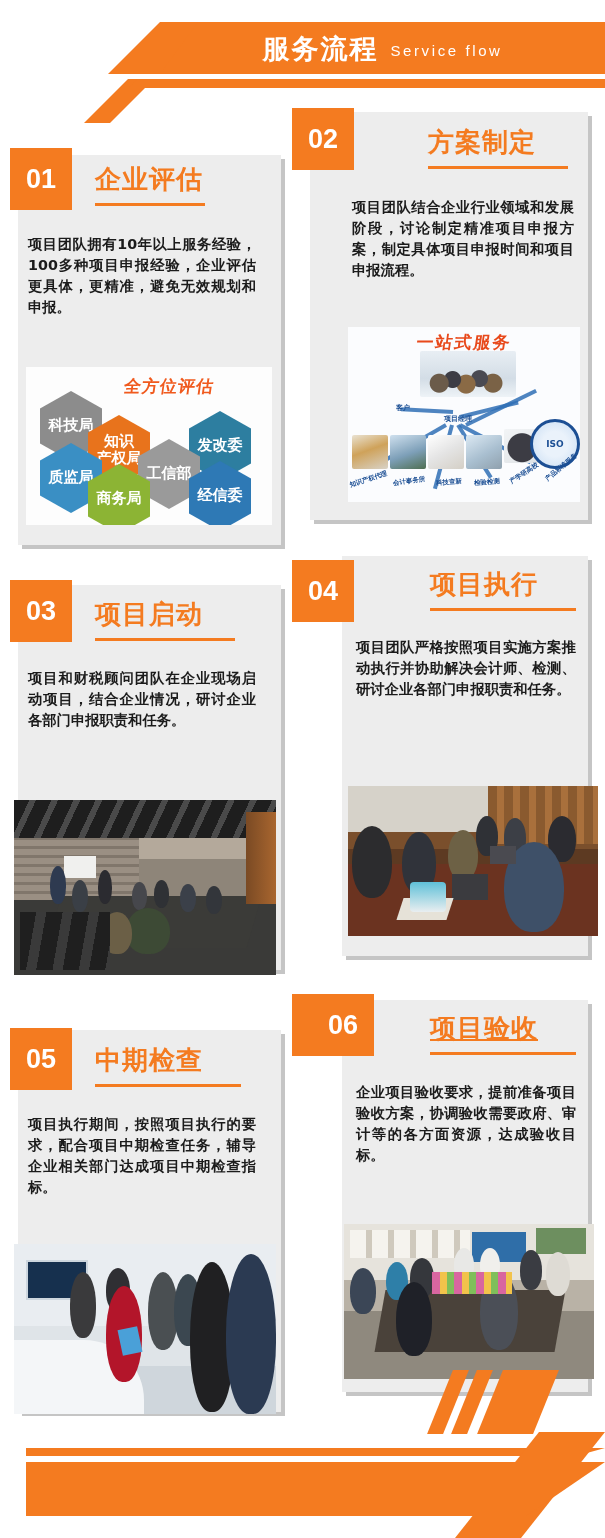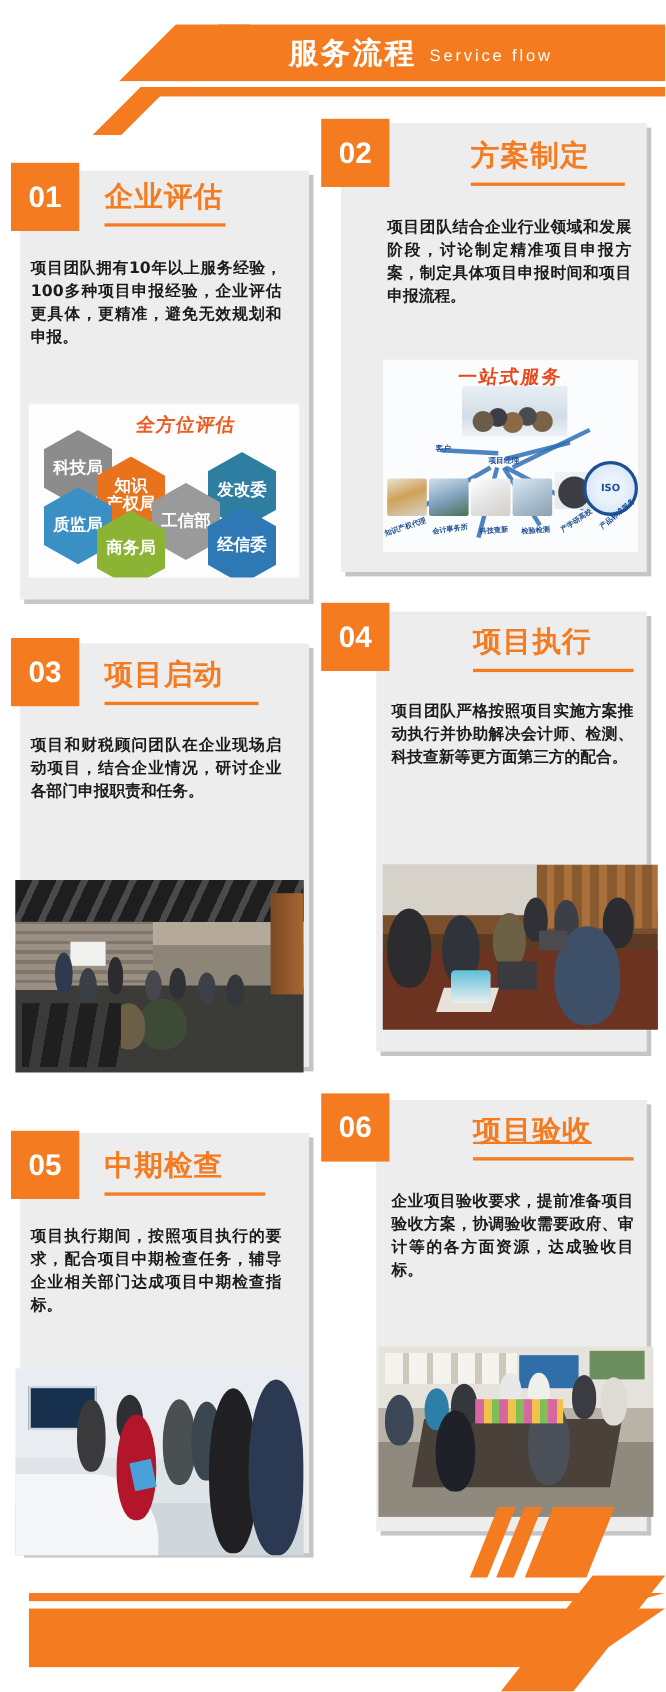--- a/index.html
+++ b/index.html
@@ -249,24 +249,24 @@
     <div class="person" style="left:166px;top:84px;width:16px;height:28px;background:#3b4049;"></div>
     <div class="person" style="left:192px;top:86px;width:16px;height:28px;background:#33363b;"></div>
     <div class="person" style="left:112px;top:108px;width:44px;height:46px;background:#3d4a35;"></div>
     <div class="person" style="left:88px;top:112px;width:30px;height:42px;background:#6b5f46;"></div>
     <div class="rm" style="left:6px;top:112px;width:90px;height:58px;background:repeating-linear-gradient(100deg,#1f1f1f 0 16px,#3a3a3a 16px 26px);"></div>
     <div class="rm" style="left:232px;top:12px;width:30px;height:92px;background:linear-gradient(90deg,#7a4a24,#a9662f);"></div>
   </div>
 
   <div class="card" style="left:342px;top:556px;width:246px;height:400px;">
   </div>
-  <div class="badge" style="left:292px;top:548px;">04</div>
+  <div class="badge" style="left:292px;top:560px;">04</div>
   <div class="card-title" style="left:430px;top:570px;">项目执行</div>
   <div class="title-rule" style="left:430px;top:608px;width:146px;"></div>
-  <div class="card-body" style="left:356px;top:637px;width:220px;">项目团队严格按照项目实施方案推动执行并协助解决会计师、检测、科技查新等更方面第三方的配合。</div>
+  <div class="card-body" style="left:356px;top:637px;width:220px;">项目团队严格按照项目实施方案推动执行并协助解决会计师、检测、研讨企业各部门申报职责和任务。</div>
 
   <div class="photo" style="left:348px;top:786px;width:250px;height:150px;
               background:linear-gradient(180deg,#cfc8bd 0 28%,#7a4f2c 28% 42%,#5d3a22 42% 100%);">
     <div class="rm" style="left:0;top:0;width:140px;height:46px;background:#d6d2c9;"></div>
     <div class="rm" style="left:140px;top:0;width:110px;height:58px;background:repeating-linear-gradient(90deg,#8a5a2f 0 9px,#a9703c 9px 16px);"></div>
     <div class="rm" style="left:0;top:78px;width:250px;height:72px;background:#6b3320;"></div>
     <div class="person" style="left:4px;top:40px;width:40px;height:72px;background:#2c2c2e;"></div>
     <div class="person" style="left:54px;top:46px;width:34px;height:62px;background:#30333a;"></div>
     <div class="person" style="left:100px;top:44px;width:30px;height:50px;background:#6d6145;"></div>
     <div class="person" style="left:128px;top:30px;width:22px;height:40px;background:#2f3136;"></div>
@@ -295,21 +295,21 @@
     <div class="person" style="left:92px;top:42px;width:36px;height:96px;background:#b3152a;"></div>
     <div class="person" style="left:134px;top:28px;width:30px;height:78px;background:#4a4f52;"></div>
     <div class="person" style="left:160px;top:30px;width:28px;height:72px;background:#3b4750;"></div>
     <div class="person" style="left:176px;top:18px;width:44px;height:150px;background:#202022;"></div>
     <div class="person" style="left:212px;top:10px;width:50px;height:160px;background:#2b3a52;"></div>
     <div class="rm" style="left:106px;top:84px;width:20px;height:26px;background:#4aa0d8;transform:rotate(-12deg);"></div>
   </div>
 
   <div class="card" style="left:342px;top:1000px;width:246px;height:392px;">
   </div>
-  <div class="badge" style="left:292px;top:994px;">06</div>
+  <div class="badge" style="left:292px;top:994px;padding-left:20px;">06</div>
   <div class="card-title" style="left:430px;top:1014px;text-decoration:underline;">项目验收</div>
   <div class="title-rule" style="left:430px;top:1052px;width:146px;"></div>
   <div class="card-body" style="left:356px;top:1082px;width:220px;">企业项目验收要求，提前准备项目验收方案，协调验收需要政府、审计等的各方面资源，达成验收目标。</div>
 
   <div class="photo" style="left:344px;top:1224px;width:250px;height:155px;
               background:linear-gradient(180deg,#e6e3dc 0 36%,#b9b2a6 36% 56%,#8f897e 56% 100%);">
     <div class="rm" style="left:6px;top:6px;width:120px;height:28px;background:repeating-linear-gradient(90deg,#f5f3ee 0 16px,#cfc9bd 16px 22px);"></div>
     <div class="rm" style="left:128px;top:8px;width:54px;height:30px;background:#2f6ea8;"></div>
     <div class="rm" style="left:192px;top:4px;width:50px;height:26px;background:#6d8f5f;"></div>
     <div class="rm" style="left:36px;top:66px;width:180px;height:62px;background:#4a423a;transform:skewX(-10deg);"></div>

